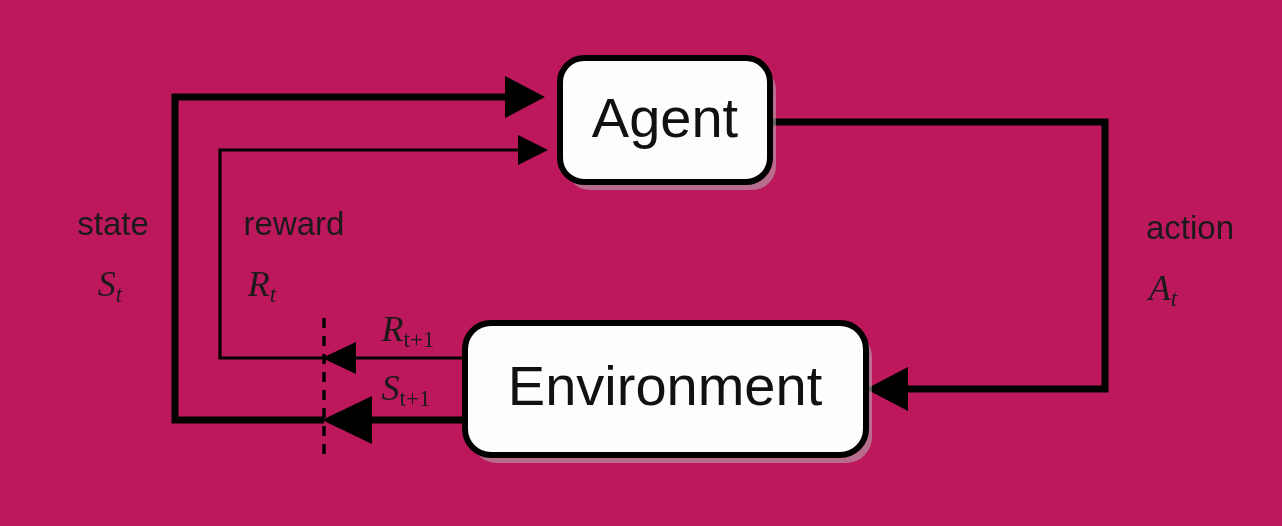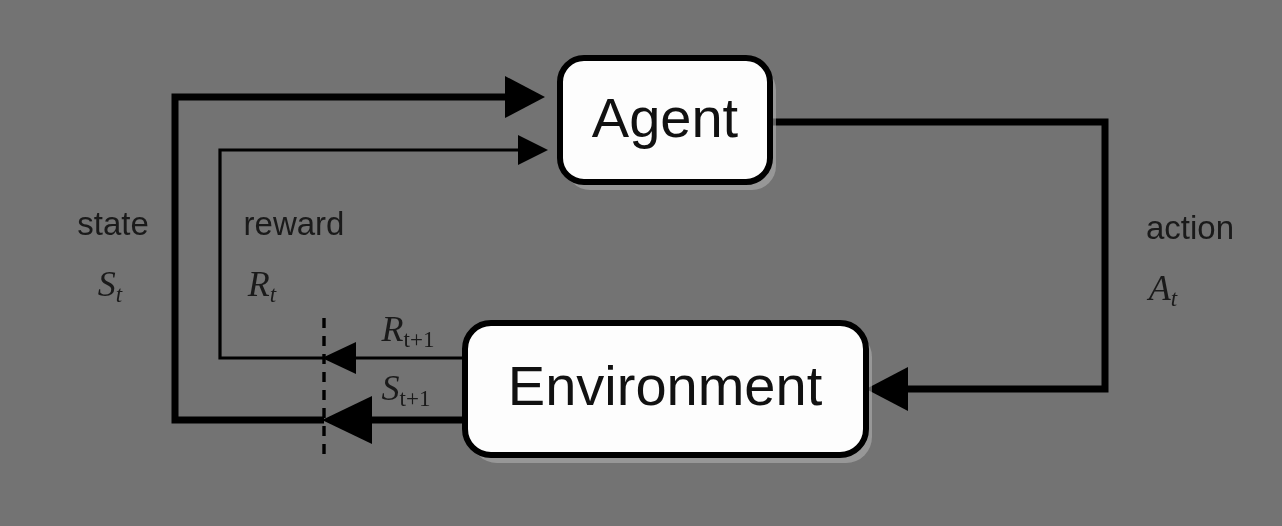--- a/index.html
+++ b/index.html
@@ -4,21 +4,21 @@
 <style>
   html, body {
     margin: 0;
     padding: 0;
     background: #ffffff;
   }
   #diagram-root {
     position: relative;
     width: 1282px;
     height: 526px;
-    background: #737373;
+    background: #be185d;
     overflow: hidden;
     font-family: "Liberation Sans", sans-serif;
   }
   #rl-svg {
     position: absolute;
     left: 0;
     top: 0;
     width: 1282px;
     height: 526px;
     display: block;

